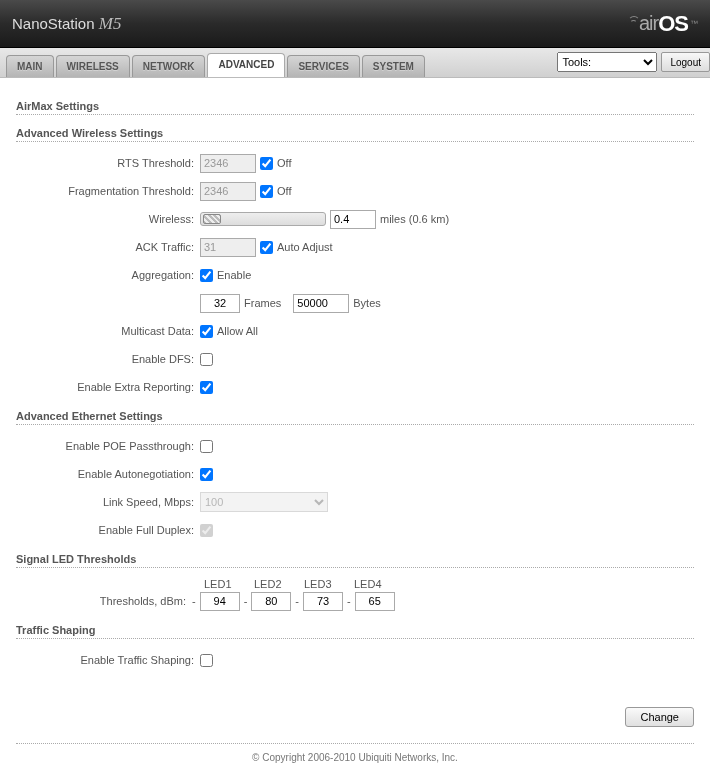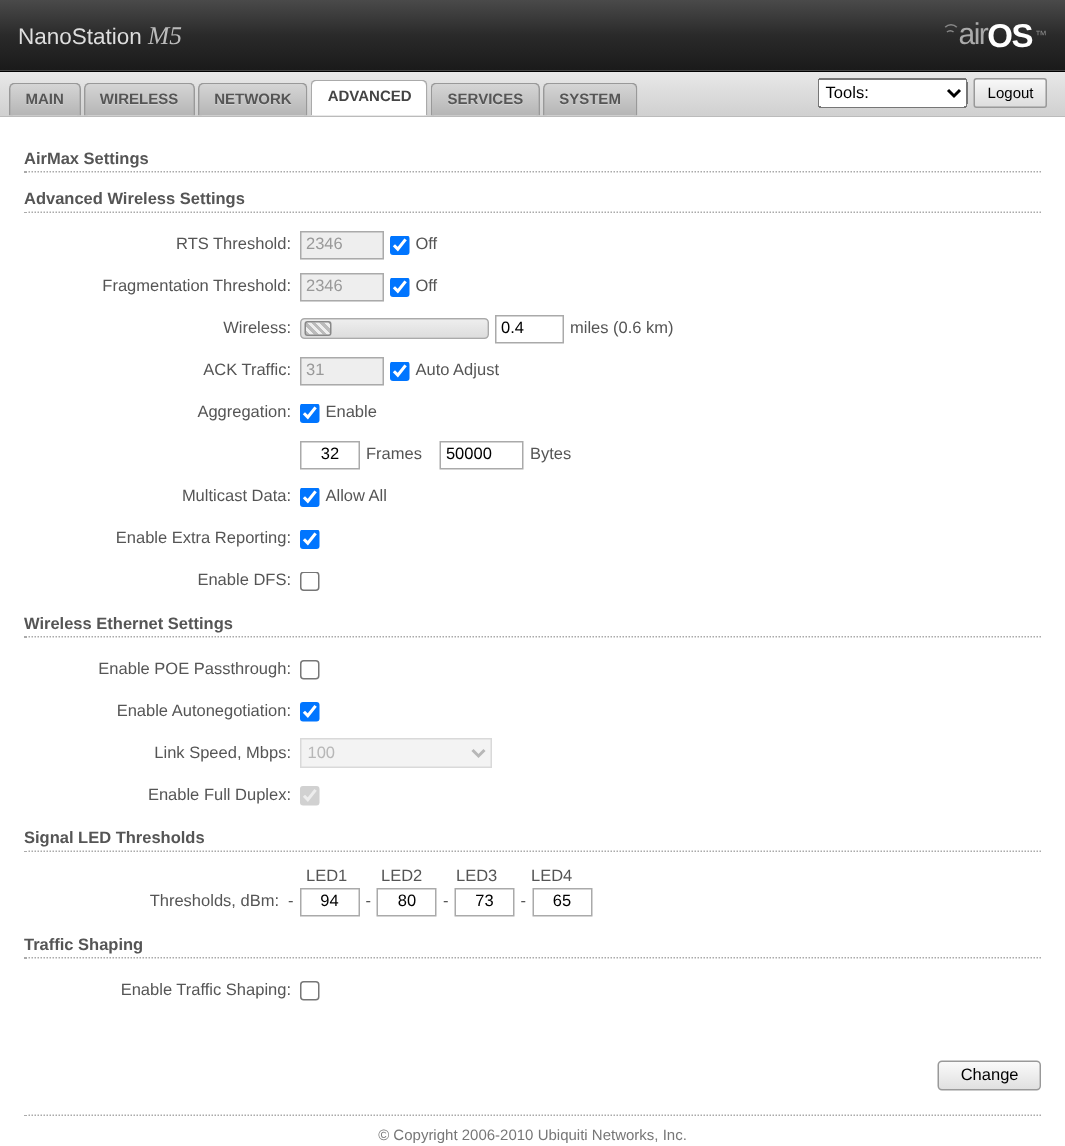--- a/index.html
+++ b/index.html
@@ -77,21 +77,21 @@
   height: 22px;
 }
 .tab.active {
   background: #fff;
   color: #444;
   height: 24px;
   border-color: #aaa;
 }
 .tab-right {
   position: absolute;
-  right: 12px;
+  right: 0;
   top: 4px;
   display: flex;
   gap: 4px;
   align-items: center;
 }
 .tools-select {
   font-size: 11px;
   height: 20px;
   width: 100px;
 }
@@ -270,34 +270,34 @@
 
   <div class="form-row">
     <div class="form-label">Multicast Data:</div>
     <div class="form-ctrl">
       <input type="checkbox" checked="" style="">
       <span class="cb-label">Allow All</span>
     </div>
   </div>
 
   <div class="form-row">
+    <div class="form-label">Enable DFS:</div>
+    <div class="form-ctrl">
+      <input type="checkbox" style="">
+    </div>
+  </div>
+
+  <div class="form-row">
     <div class="form-label">Enable Extra Reporting:</div>
     <div class="form-ctrl">
       <input type="checkbox" checked="" style="">
     </div>
   </div>
 
-  <div class="form-row">
-    <div class="form-label">Enable DFS:</div>
-    <div class="form-ctrl">
-      <input type="checkbox" style="">
-    </div>
-  </div>
-
-  <div class="section-header">Wireless Ethernet Settings</div>
+  <div class="section-header">Advanced Ethernet Settings</div>
 
   <div class="form-row">
     <div class="form-label">Enable POE Passthrough:</div>
     <div class="form-ctrl">
       <input type="checkbox" style="">
     </div>
   </div>
 
   <div class="form-row">
     <div class="form-label">Enable Autonegotiation:</div>

